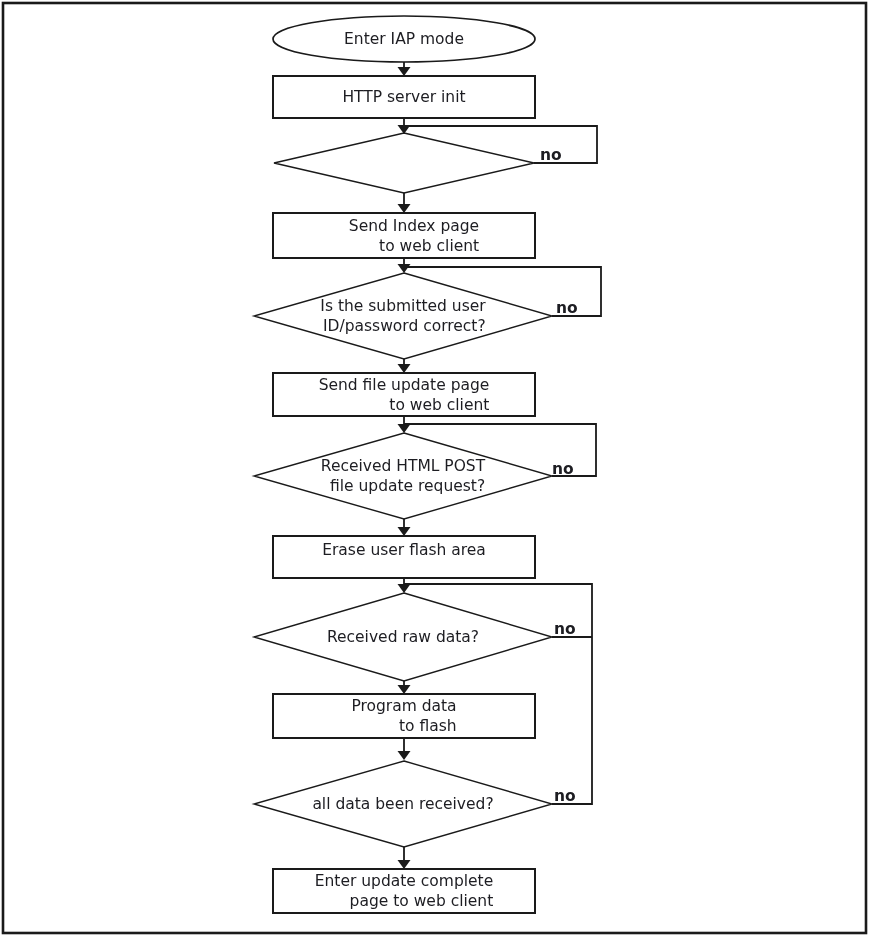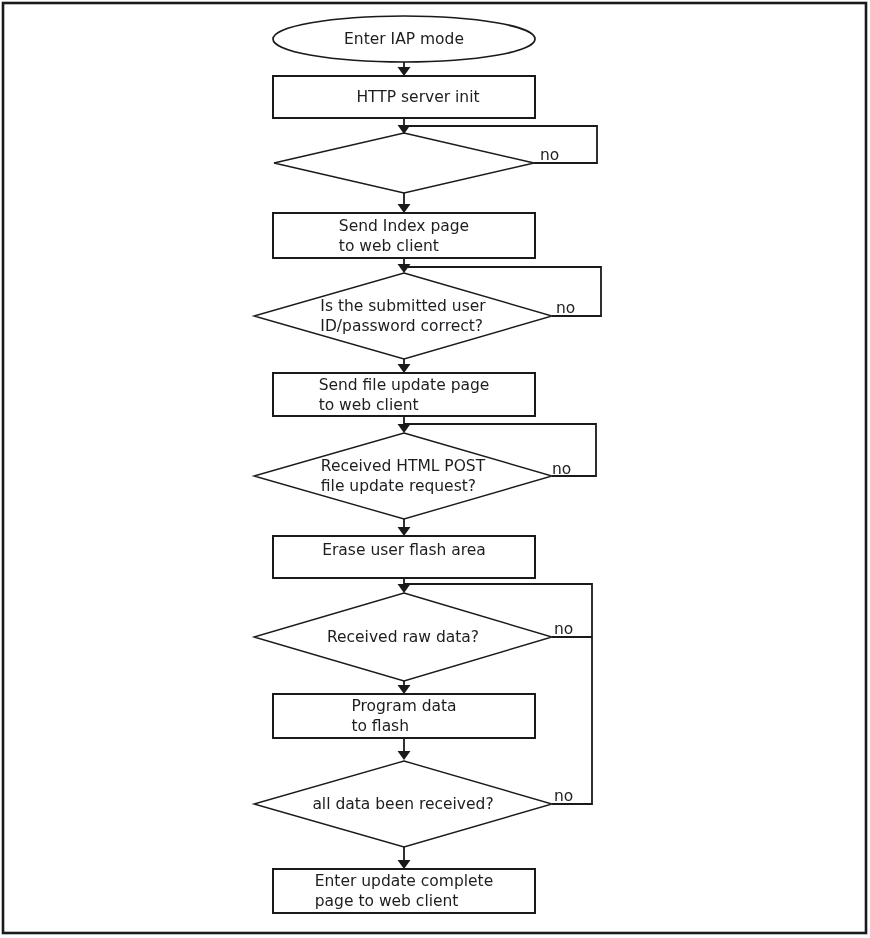--- a/index.html
+++ b/index.html
@@ -26,33 +26,34 @@
   .dec   { fill: #ffffff; stroke: var(--stroke); stroke-width: 1.4; stroke-linejoin: miter; }
   .edge  { fill: none; stroke: var(--stroke); stroke-width: 1.8; }
   .head  { fill: var(--stroke); stroke: none; }
 
   
   .label {
     position: absolute;
     display: flex;
     align-items: center;
     justify-content: center;
-    text-align: left;
+    text-align: right;
     white-space: pre-line;
     font-size: 15.5px;
     line-height: 20px;
     color: var(--text);
     pointer-events: none;
   }
   .no-label {
     position: absolute;
     font-size: 15.5px;
     line-height: 20px;
     color: var(--text);
     pointer-events: none;
+    font-weight: bold;
   }
 </style>
 </head>
 <body>
 
 <div class="canvas">
 
   <svg width="870" height="938" viewBox="0 0 870 938">
 
     <rect class="frame" x="3" y="3" width="863" height="930"></rect>
@@ -95,22 +96,22 @@
     <rect class="proc" x="273" y="373" width="262" height="43"></rect>
     <polygon class="dec" points="404,433 552,476 404,519 254,476"></polygon>
     <rect class="proc" x="273" y="536" width="262" height="42"></rect>
     <polygon class="dec" points="404,593 552,637 404,681 254,637"></polygon>
     <rect class="proc" x="273" y="694" width="262" height="44"></rect>
     <polygon class="dec" points="404,761 552,804 404,847 254,804"></polygon>
     <rect class="proc" x="273" y="869" width="262" height="44"></rect>
   </svg>
 
   <div class="label" style="left:273px; top:16px;  width:262px; height:46px;">Enter IAP mode</div>
-  <div class="label" style="left:273px; top:76px;  width:262px; height:42px;padding-left:14px;">HTTP server init</div>
-  <div class="label" style="left:273px; top:213px; width:262px; height:45px;">Send Index page
+  <div class="label" style="left:273px; top:76px;  width:262px; height:42px;">HTTP server init</div>
+  <div class="label" style="left:283px; top:213px; width:262px; height:45px;">Send Index page
 to web client</div>
   <div class="label" style="left:254px; top:273px; width:298px; height:86px;">Is the submitted user
 ID/password correct?</div>
   <div class="label" style="left:273px; top:373px; width:262px; height:43px;">Send file update page
 to web client</div>
   <div class="label" style="left:254px; top:433px; width:298px; height:86px;">Received HTML POST
 file update request?</div>
   <div class="label" style="left:273px; top:536px; width:262px; height:28px;">Erase user flash area</div>
   <div class="label" style="left:254px; top:593px; width:298px; height:88px;">Received raw data?</div>
   <div class="label" style="left:273px; top:694px; width:262px; height:44px;">Program data

